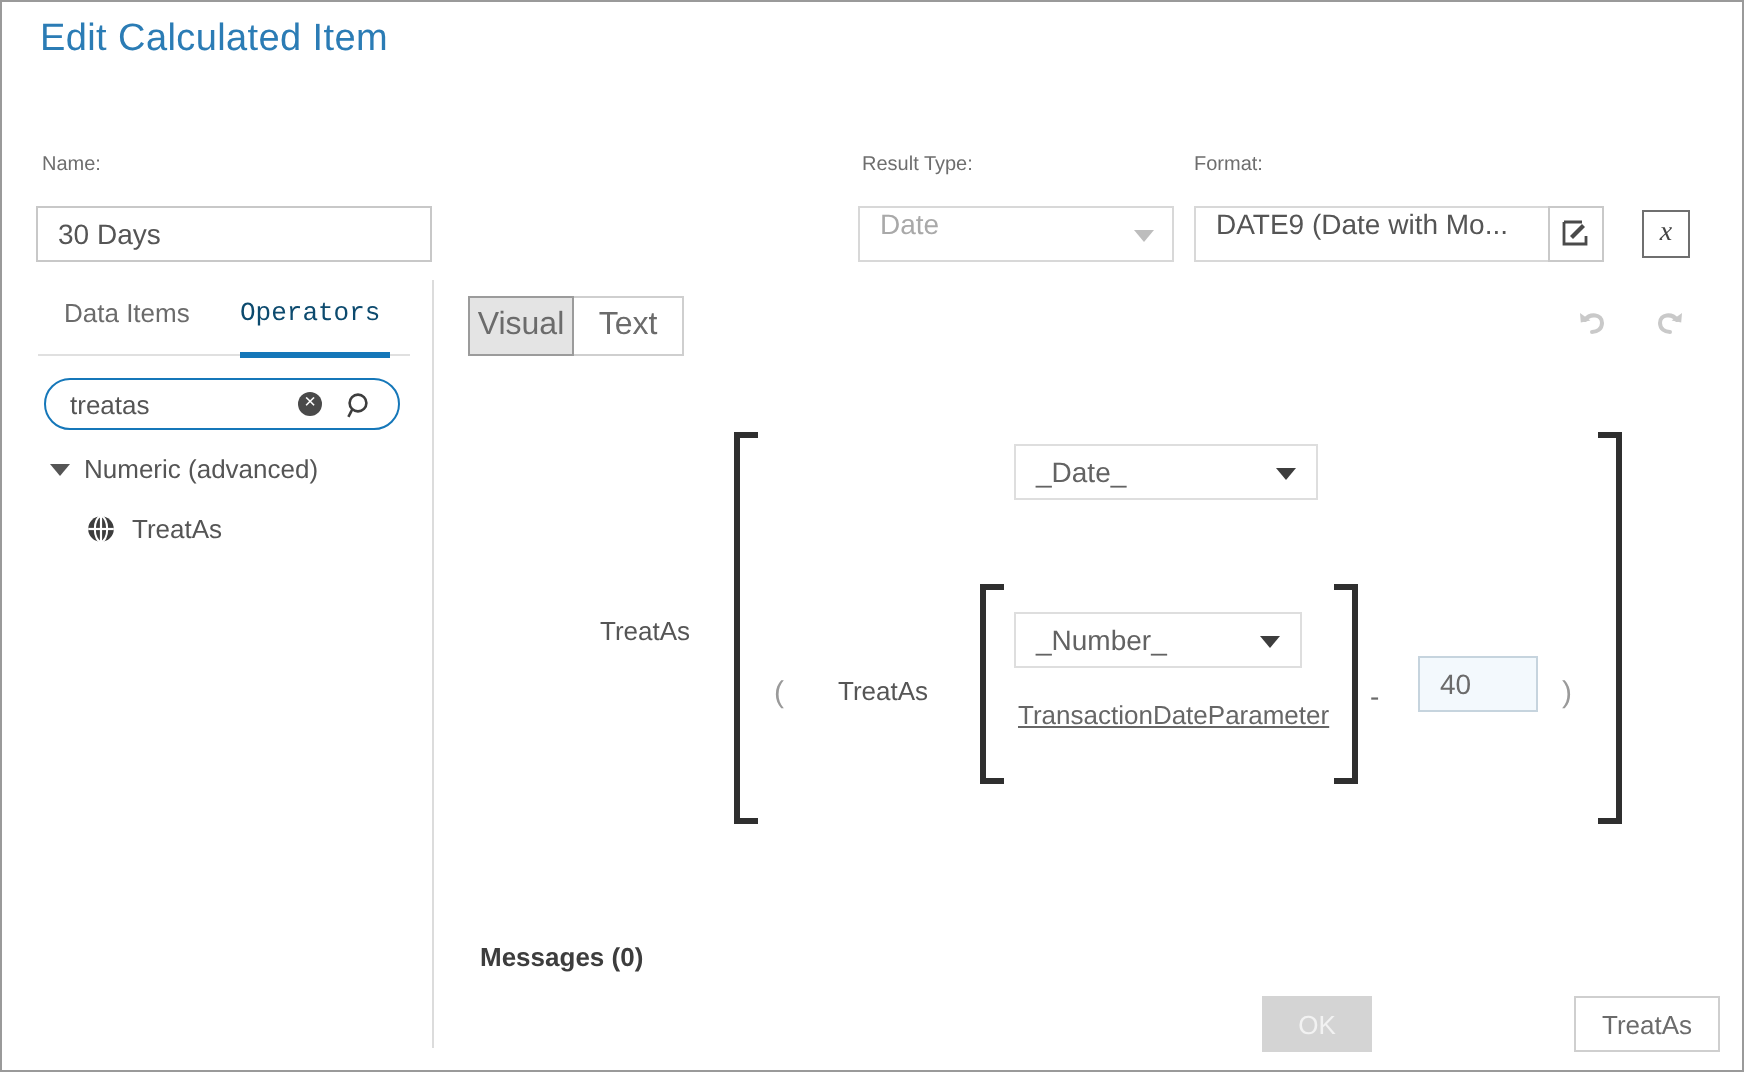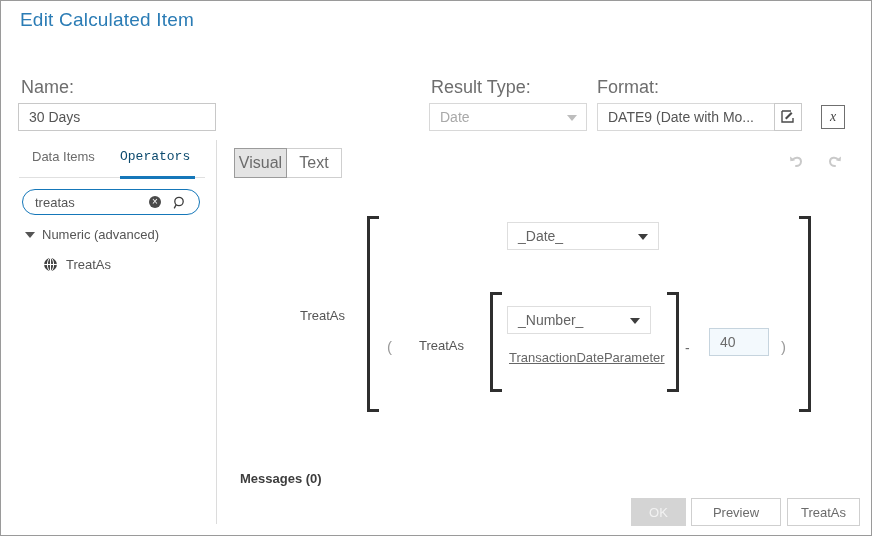--- a/index.html
+++ b/index.html
@@ -18,42 +18,42 @@
     box-sizing:border-box;
     background:#fff;
   }
   
   .title{
     position:absolute;left:19px;top:8px;
     font-size:19px;color:#2b7cb5;letter-spacing:.2px;
   }
   
   .fld-label{
-    position:absolute;font-size:18px;color:#6e6e6e;
+    position:absolute;font-size:10px;color:#6e6e6e;
   }
   .lbl-name{left:20px;top:76px;}
   .lbl-result{left:430px;top:76px;}
   .lbl-format{left:596px;top:76px;}
 
   .txtbox{
     position:absolute;box-sizing:border-box;
     border:1px solid #c8c8c8;background:#fff;
     font-family:"Liberation Sans", sans-serif;
     font-size:14px;color:#555;
     padding:0 10px;
     display:flex;align-items:center;
   }
   #name-input{left:17px;top:102px;width:198px;height:28px;}
 
   .selbox{
     position:absolute;box-sizing:border-box;
     border:1px solid #d8d8d8;background:#fff;
     font-size:14px;color:#a9a9a9;
     padding:0 10px;
-    display:flex;align-items:center;
+    display:flex;
   }
   #result-type{left:428px;top:102px;width:158px;height:28px;}
   .caret{
     position:absolute;right:9px;top:50%;
     width:0;height:0;margin-top:-2px;
     border-left:5px solid transparent;
     border-right:5px solid transparent;
     border-top:6px solid #bdbdbd;
   }
   #format-box{
@@ -322,16 +322,15 @@
     <div id="minus-sign" style="left:468px;top:149px;">-</div>
 
     <div id="num-input" style="left:492px;top:137px;">40</div>
 
     <div class="paren" style="left:564px;top:147px;">)</div>
   </div>
 
   <div id="messages-label">Messages (0)</div>
 
   <div class="btn" id="btn-ok">OK</div>
-  <div class="btn" id="btn-preview">Preview</div>
   <div class="btn" id="btn-cancel">TreatAs</div>
 
 </div>
 
 </body></html>

